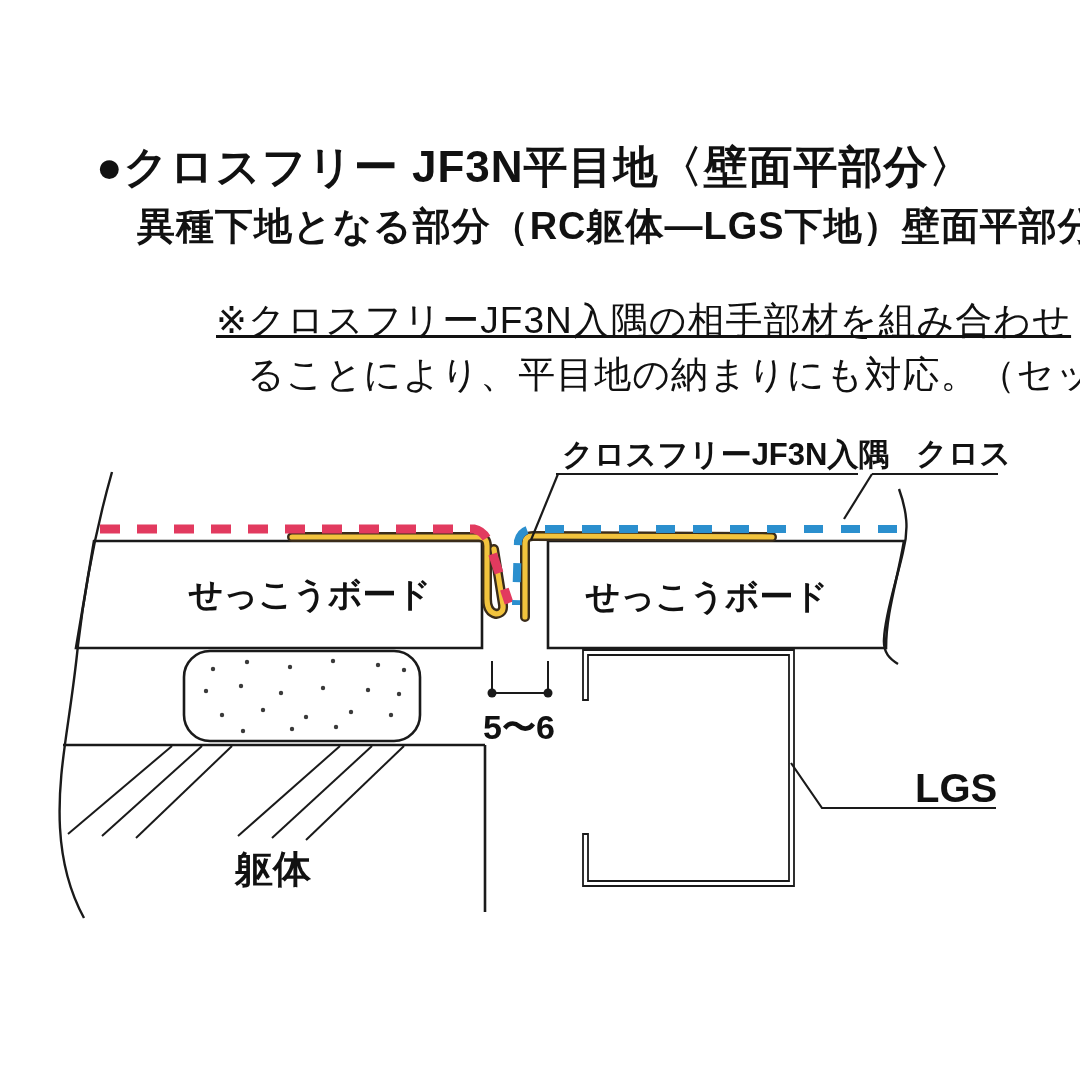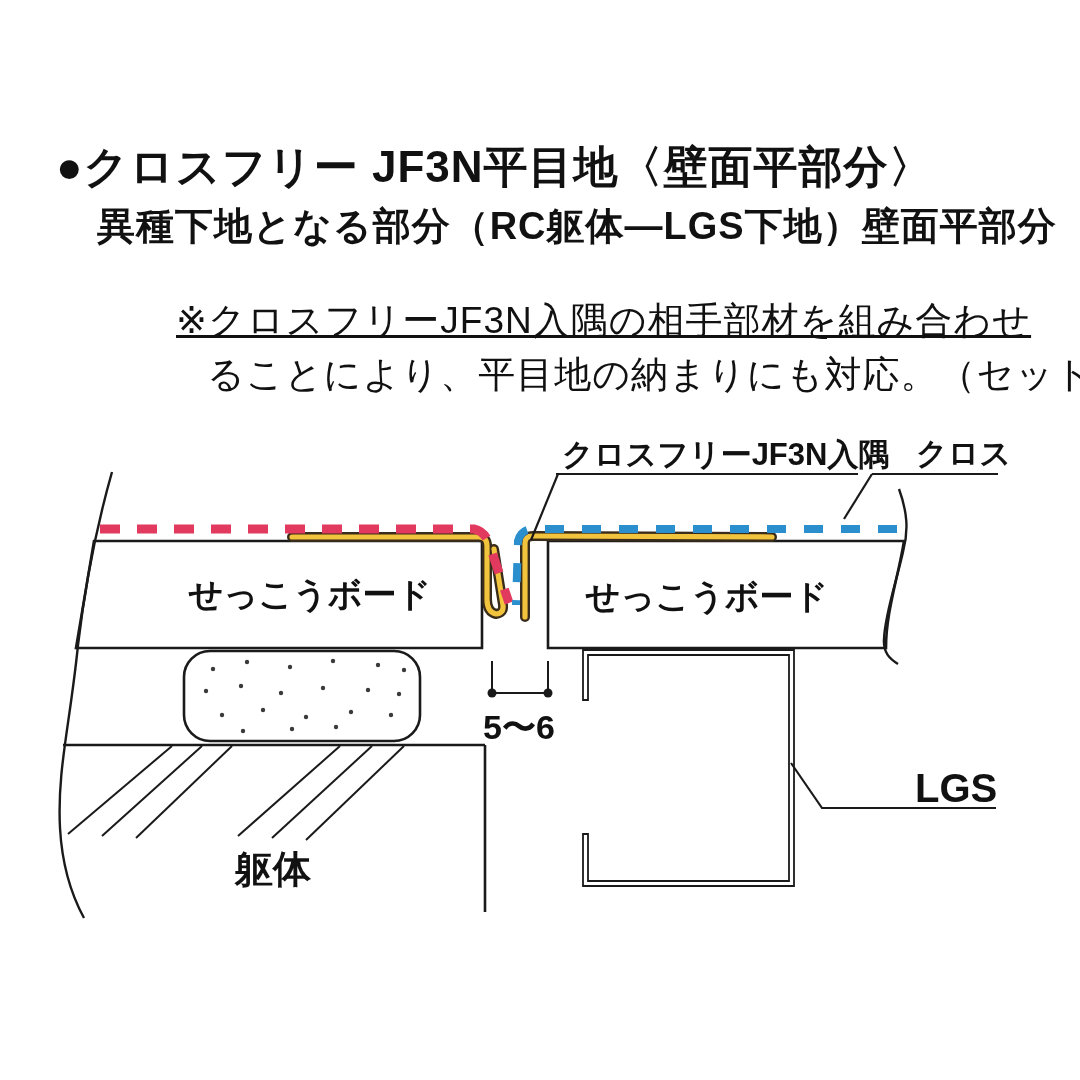--- a/index.html
+++ b/index.html
@@ -1,21 +1,21 @@
 <!DOCTYPE html>
 <html><head>
 <meta charset="utf-8">
 <style>
   html,body{margin:0;padding:0;}
   body{
     width:1080px;height:1080px;position:relative;background:#ffffff;
     font-family:"Liberation Sans","DejaVu Sans",sans-serif;color:#111;
     overflow:hidden;
   }
-  .abs{position:absolute;white-space:nowrap;}
+  .abs{position:absolute;white-space:nowrap;margin-left:40px;}
   .title{left:56px;top:138px;font-size:44px;font-weight:800;letter-spacing:1px;}
   .subtitle{left:97px;top:201px;font-size:38px;font-weight:600;letter-spacing:1px;}
   .note1{left:176px;top:296px;font-size:37px;font-weight:500;letter-spacing:1px;text-decoration:underline;}
   .note2{left:207px;top:350px;font-size:37px;font-weight:500;letter-spacing:1px;}
   svg{position:absolute;left:0;top:0;}
   .ln{stroke:#1a1a1a;fill:none;}
   .svgtext{fill:#111;font-family:"Liberation Sans","DejaVu Sans",sans-serif;font-weight:600;}
 </style>
 </head>
 <body>

